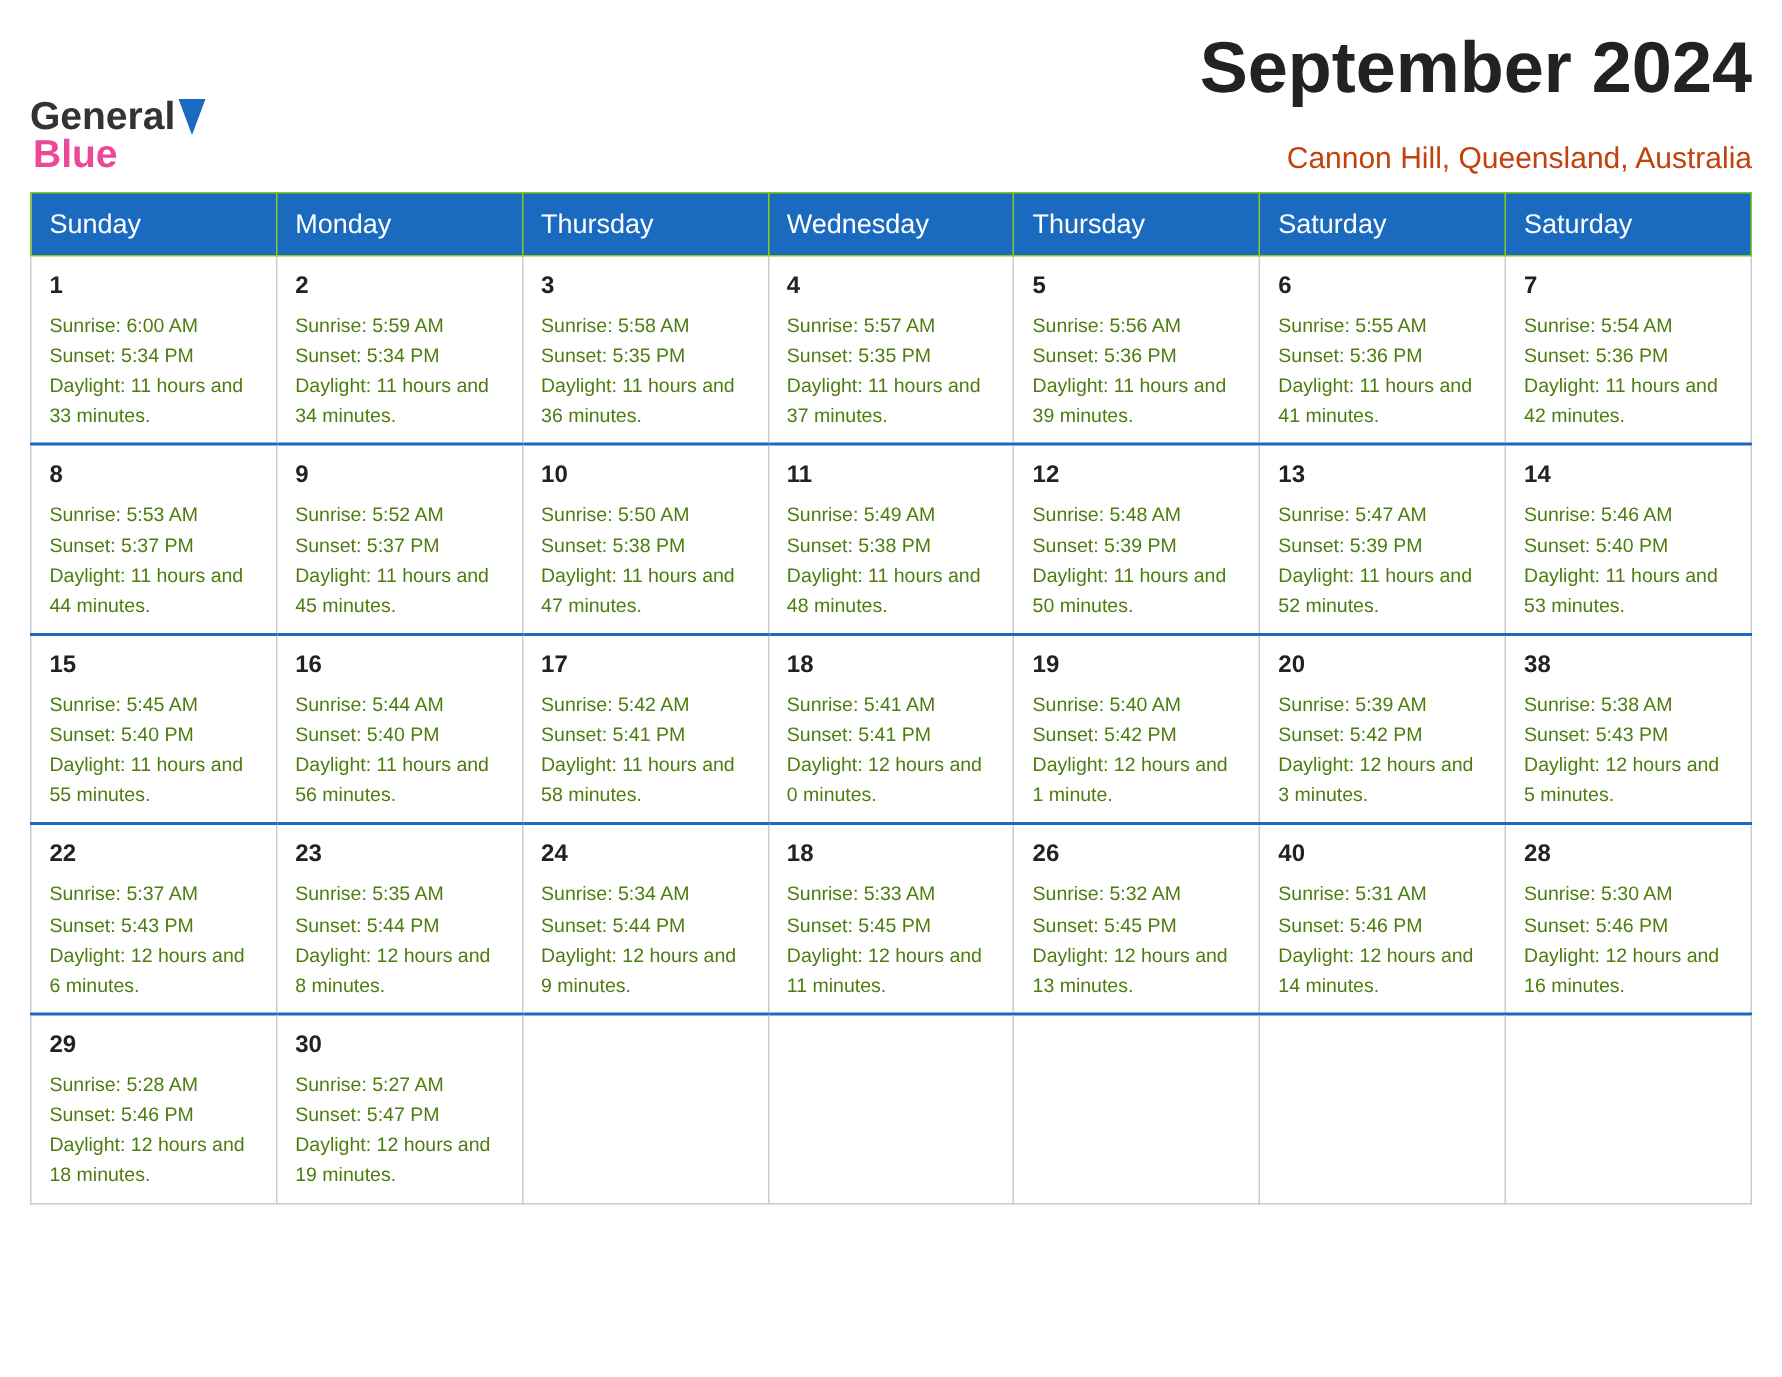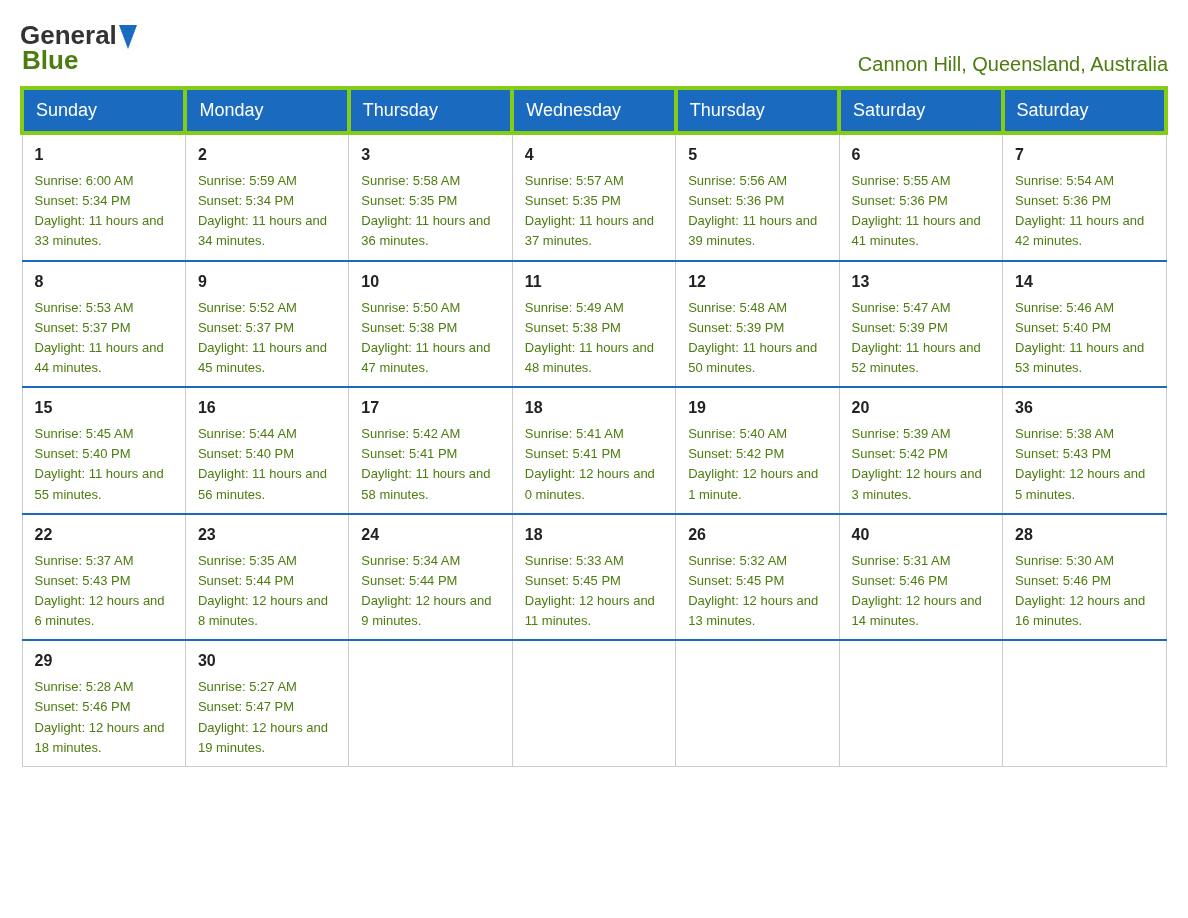--- a/index.html
+++ b/index.html
@@ -21,49 +21,49 @@
       align-items: center;
     }
     .logo-text-general {
       font-size: 26px;
       font-weight: bold;
       color: #333;
     }
     .logo-text-blue {
       font-size: 26px;
       font-weight: bold;
-      color: #4d7c0f;
+      color: #ec4899;
     }
     .title-area {
       text-align: right;
     }
     .month-title {
       font-size: 48px;
       font-weight: bold;
       color: #222;
       line-height: 1.1;
     }
     .location-title {
       font-size: 20px;
-      color: #4d7c0f;
-      margin-top: 4px;
+      color: #c2410c;
+      margin-top: 22px;
     }
     .calendar-table {
       width: 100%;
       border-collapse: collapse;
       margin-top: 10px;
     }
     .calendar-table th {
       background-color: #1a6bbf;
       color: #fff;
       font-size: 18px;
       font-weight: normal;
       padding: 10px 12px;
       text-align: left;
-      border: 4px solid #84cc16;
+      border: 1px solid #84cc16;
     }
     .calendar-table td {
       vertical-align: top;
       padding: 8px 12px;
       border: 1px solid #ccc;
       width: calc(100% / 7);
       min-height: 100px;
       font-size: 13px;
       color: #333;
       line-height: 1.5;
@@ -96,20 +96,21 @@
       <div style="display:flex; align-items:center;">
         <span class="logo-text-general">General</span>
         <svg width="18" height="24" viewBox="0 0 18 24" style="margin-left:2px; margin-bottom:-2px;">
           <polygon points="0,0 18,0 9,24" fill="#1a6bbf"></polygon>
         </svg>
       </div>
       <span class="logo-text-blue" style="margin-top:-6px; padding-left:2px;">Blue</span>
     </div>
   </div>
   <div class="title-area">
+    <div class="month-title">September 2024</div>
     <div class="location-title">Cannon Hill, Queensland, Australia</div>
   </div>
 </div>
 
 <table class="calendar-table">
   <thead>
     <tr>
       <th>Sunday</th>
       <th>Monday</th>
       <th>Thursday</th>
@@ -199,21 +200,21 @@
         </td>
         <td>
           <span class="day-number">19</span>
           <div class="day-info">Sunrise: 5:40 AM<br>Sunset: 5:42 PM<br>Daylight: 12 hours and 1 minute.</div>
         </td>
         <td>
           <span class="day-number">20</span>
           <div class="day-info">Sunrise: 5:39 AM<br>Sunset: 5:42 PM<br>Daylight: 12 hours and 3 minutes.</div>
         </td>
         <td>
-          <span class="day-number">36</span>
+          <span class="day-number">38</span>
           <div class="day-info">Sunrise: 5:38 AM<br>Sunset: 5:43 PM<br>Daylight: 12 hours and 5 minutes.</div>
         </td>
       </tr>
       <tr class="row-divider">
         <td>
           <span class="day-number">22</span>
           <div class="day-info">Sunrise: 5:37 AM<br>Sunset: 5:43 PM<br>Daylight: 12 hours and 6 minutes.</div>
         </td>
         <td>
           <span class="day-number">23</span>

